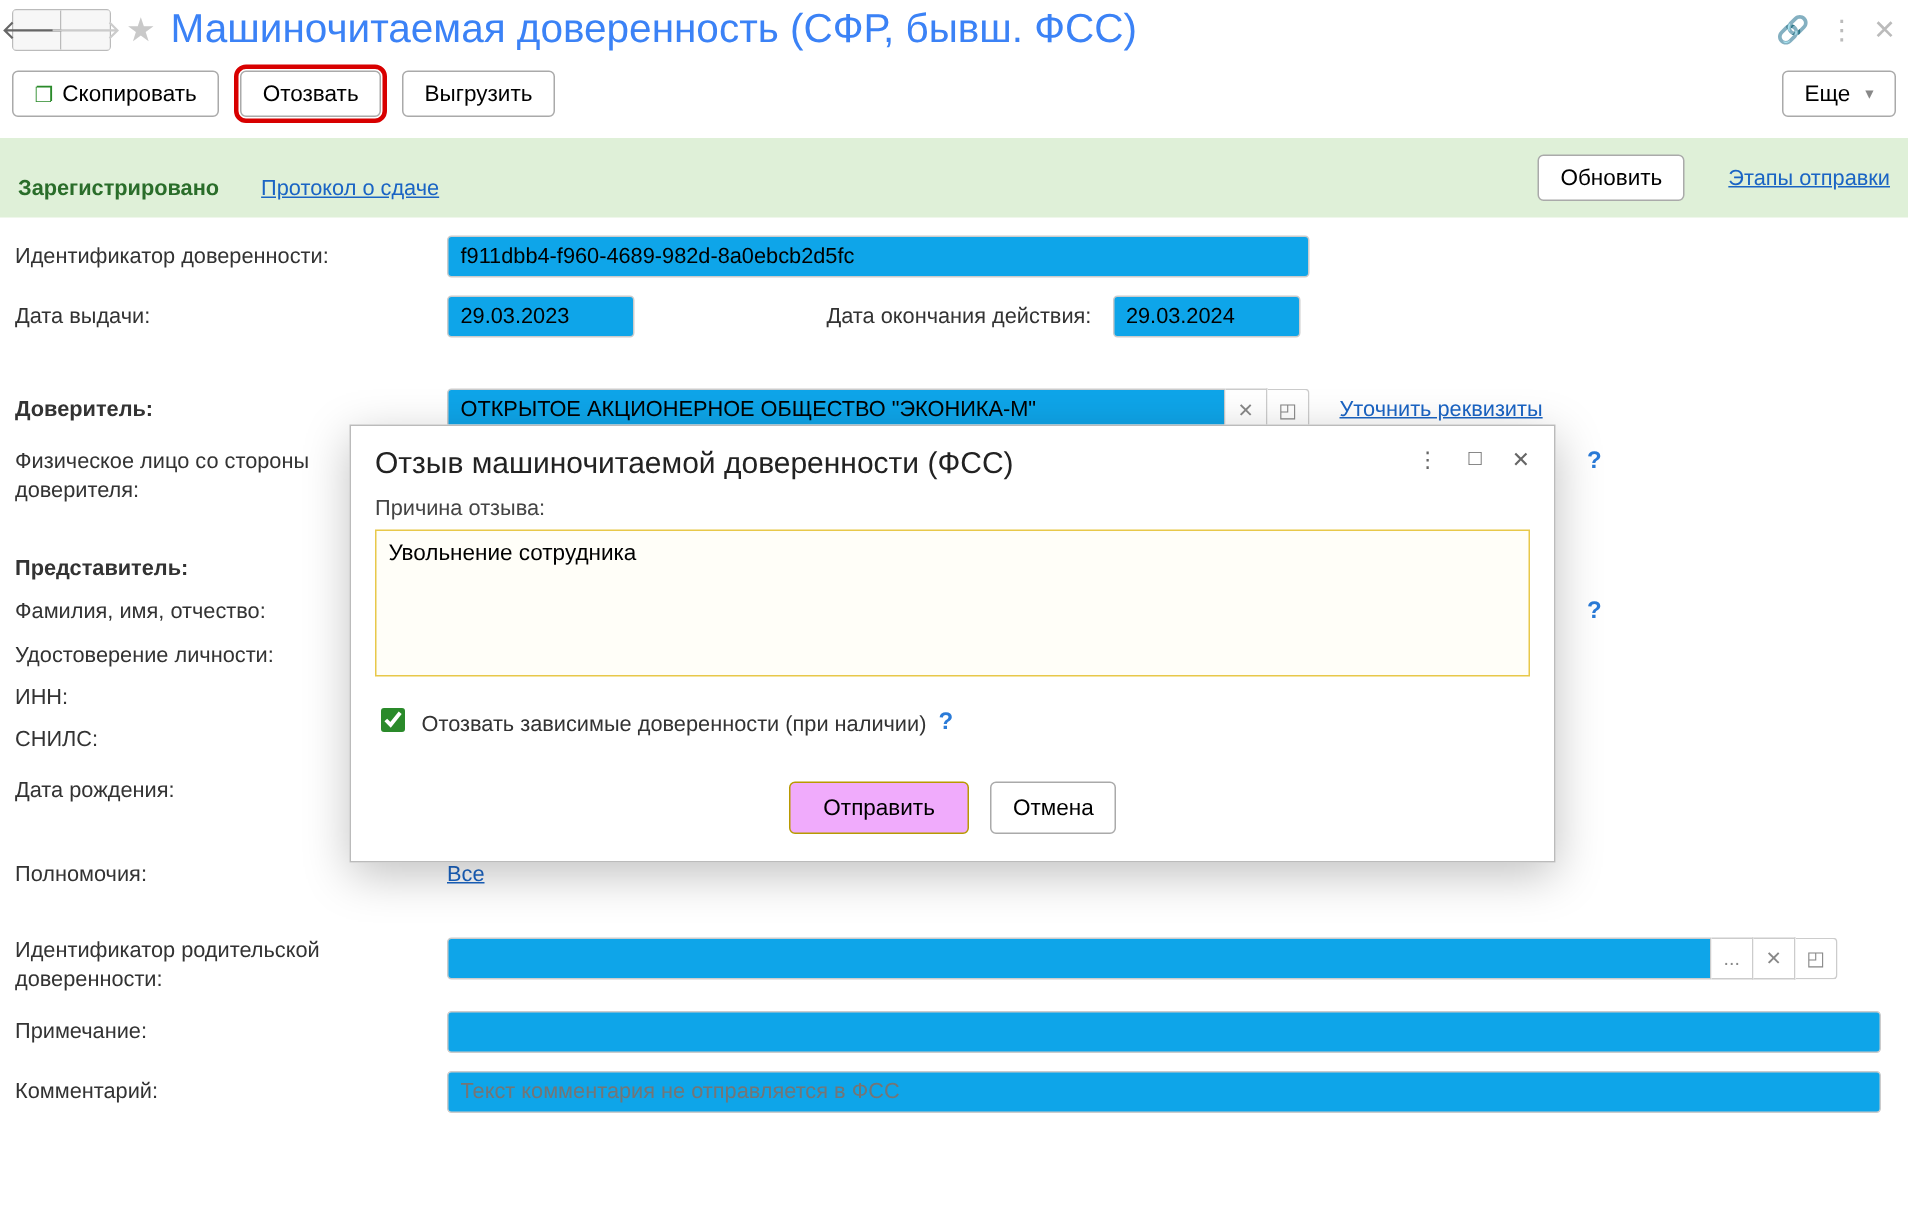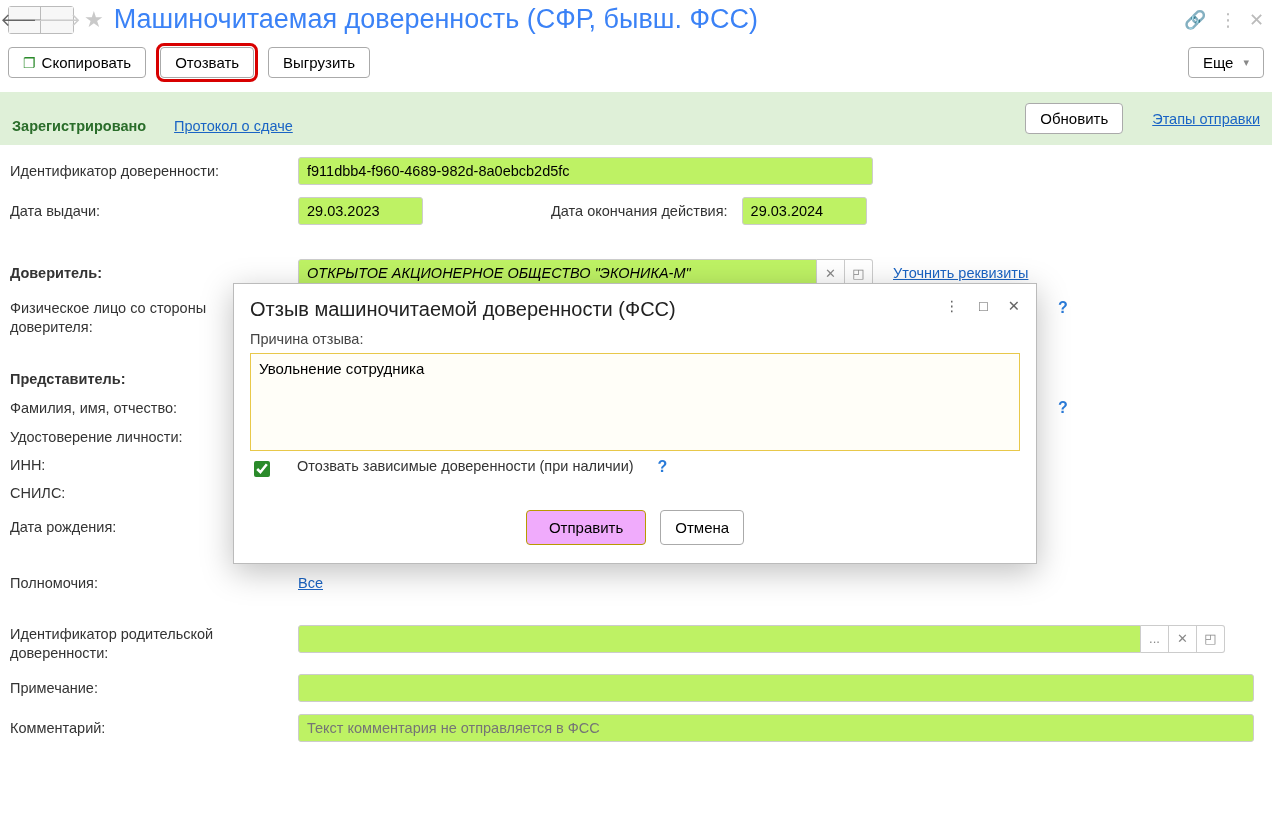--- a/index.html
+++ b/index.html
@@ -37,26 +37,26 @@
   .status-text { color: #2a6d2a; font-weight: bold; }
   .link { color: #1a64c4; text-decoration: underline; cursor: pointer; }
   .status-right { margin-left: auto; display: flex; align-items: center; gap: 29px; }
   .form { padding: 12px 10px; }
   .row { display: flex; align-items: center; margin-bottom: 12px; gap: 8px; }
   .row.twoLine { align-items: flex-start; }
   .lbl { width: 280px; color: #333; }
   .lbl.bold { font-weight: bold; }
   .txt-input {
     border: 1px solid #ccc; border-radius: 3px; padding: 4px 8px; font-size: 14.5px;
-    background: #bef264; height: 28px;
+    background: #0ea5e9; height: 28px;
   }
   .txt-input.w575 { width: 575px; }
   .txt-input.w125 { width: 125px; }
   .input-group { display: flex; align-items: center; }
-  .input-group .txt-input { flex: 1; border-top-right-radius: 0; border-bottom-right-radius: 0; font-style: italic; }
+  .input-group .txt-input { flex: 1; border-top-right-radius: 0; border-bottom-right-radius: 0; }
   .inp-btn {
     border: 1px solid #ccc; border-left: none; background: #fff; height: 28px; width: 28px;
     display: flex; align-items: center; justify-content: center; cursor: pointer; color: #888; font-size: 13px;
   }
   .inp-btn:last-child { border-top-right-radius: 3px; border-bottom-right-radius: 3px; }
   .help-icon { color: #2a7bd8; font-weight: bold; margin-left: 12px; cursor: pointer; font-size: 16px;}
   .wide-input { width: 927px; }
   .section-gap { height: 22px; }
   
   .modal {
@@ -68,21 +68,21 @@
   }
   .modal-title { font-size: 20px; flex: 1; color: #222; }
   .modal-icons { display: flex; gap: 20px; color: #666; }
   .modal-icons span { cursor: pointer; }
   .modal-body { padding: 6px 16px 16px 16px; }
   .modal-lbl { color: #444; margin-bottom: 6px; }
   .modal-textarea {
     width: 100%; height: 98px; border: 1px solid #e8c84a; background: #fffef8;
     padding: 6px 8px; font-size: 15px; font-family: Arial; resize: none;
   }
-  .chk-row { display: flex; align-items: flex-start; gap: 24px; margin-top: 4px; }
+  .chk-row { display: flex; align-items: flex-end; gap: 8px; margin-top: 14px; }
   .chk-row input { accent-color: #2a8a2a; width: 16px; height: 16px; }
   .modal-footer { display: flex; justify-content: center; gap: 14px; padding: 14px 0 18px 0; }
   .btn-primary {
     background: #f0abfc; border: 1px solid #b89a00; border-radius: 4px; padding: 8px 22px;
     font-size: 15px; cursor: pointer;
   }
 </style>
 </head>
 <body>
 

